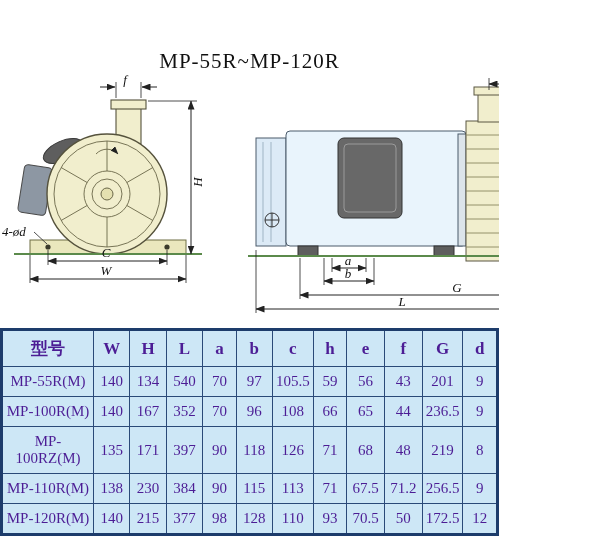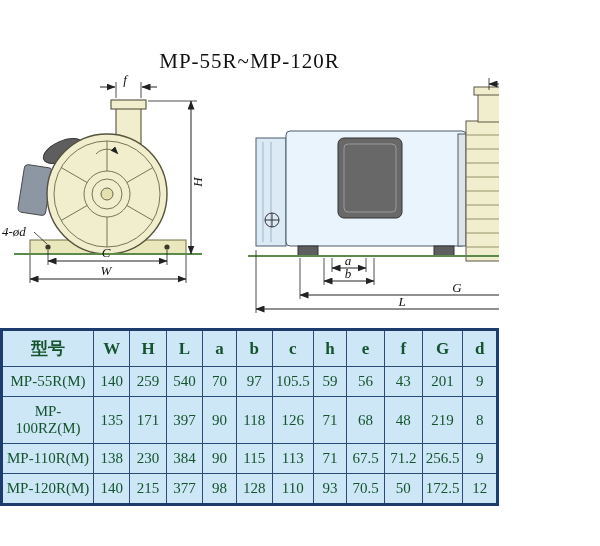--- a/index.html
+++ b/index.html
@@ -6,21 +6,21 @@
   .page{width:499px;height:546px;position:relative;overflow:hidden;background:#fff;
         font-family:"Liberation Serif",serif;margin-top:44px;}
   .title{text-align:center;font-size:21px;color:#111;padding-top:5px;letter-spacing:1px;}
   svg.drawing{display:block;margin:0 auto;}
   .dim{stroke:#222;stroke-width:1;fill:none;}
   .ext{stroke:#222;stroke-width:0.8;fill:none;}
   .dimlabel{font-family:"Liberation Serif",serif;font-style:italic;font-size:13px;fill:#111;}
   .outline{stroke:#55523c;stroke-width:1.1;}
   .thin{stroke:#6a6748;stroke-width:0.9;fill:none;}
   table.spec{border-collapse:collapse;margin:8px auto 0 auto;background:#cde7f6;
-             border:3px solid #1d3c6b;color:#14532d;table-layout:fixed;}
+             border:3px solid #1d3c6b;color:#4c1d95;table-layout:fixed;}
   table.spec th,table.spec td{border:1.5px solid #2a4a78;text-align:center;
              padding:6px 1px;font-size:15px;}
   table.spec th{font-size:17px;font-weight:bold;}
   table.spec th:first-child,table.spec td:first-child{width:102px;}
   table.spec th:not(:first-child),table.spec td:not(:first-child){width:40px;}
 </style>
 </head>
 <body>
 
 <div class="page">
@@ -207,29 +207,43 @@
           <th>e</th>
           <th>f</th>
           <th>G</th>
           <th>d</th>
         </tr>
     </thead>
     <tbody>
         <tr>
           <td>MP-55R(M)</td>
           <td>140</td>
-          <td>259</td>
+          <td>134</td>
           <td>540</td>
           <td>70</td>
           <td>97</td>
           <td>105.5</td>
           <td>59</td>
           <td>56</td>
           <td>43</td>
           <td>201</td>
+          <td>9</td>
+        </tr>
+        <tr>
+          <td>MP-100R(M)</td>
+          <td>140</td>
+          <td>167</td>
+          <td>352</td>
+          <td>70</td>
+          <td>96</td>
+          <td>108</td>
+          <td>66</td>
+          <td>65</td>
+          <td>44</td>
+          <td>236.5</td>
           <td>9</td>
         </tr>
         <tr>
           <td>MP-100RZ(M)</td>
           <td>135</td>
           <td>171</td>
           <td>397</td>
           <td>90</td>
           <td>118</td>
           <td>126</td>

